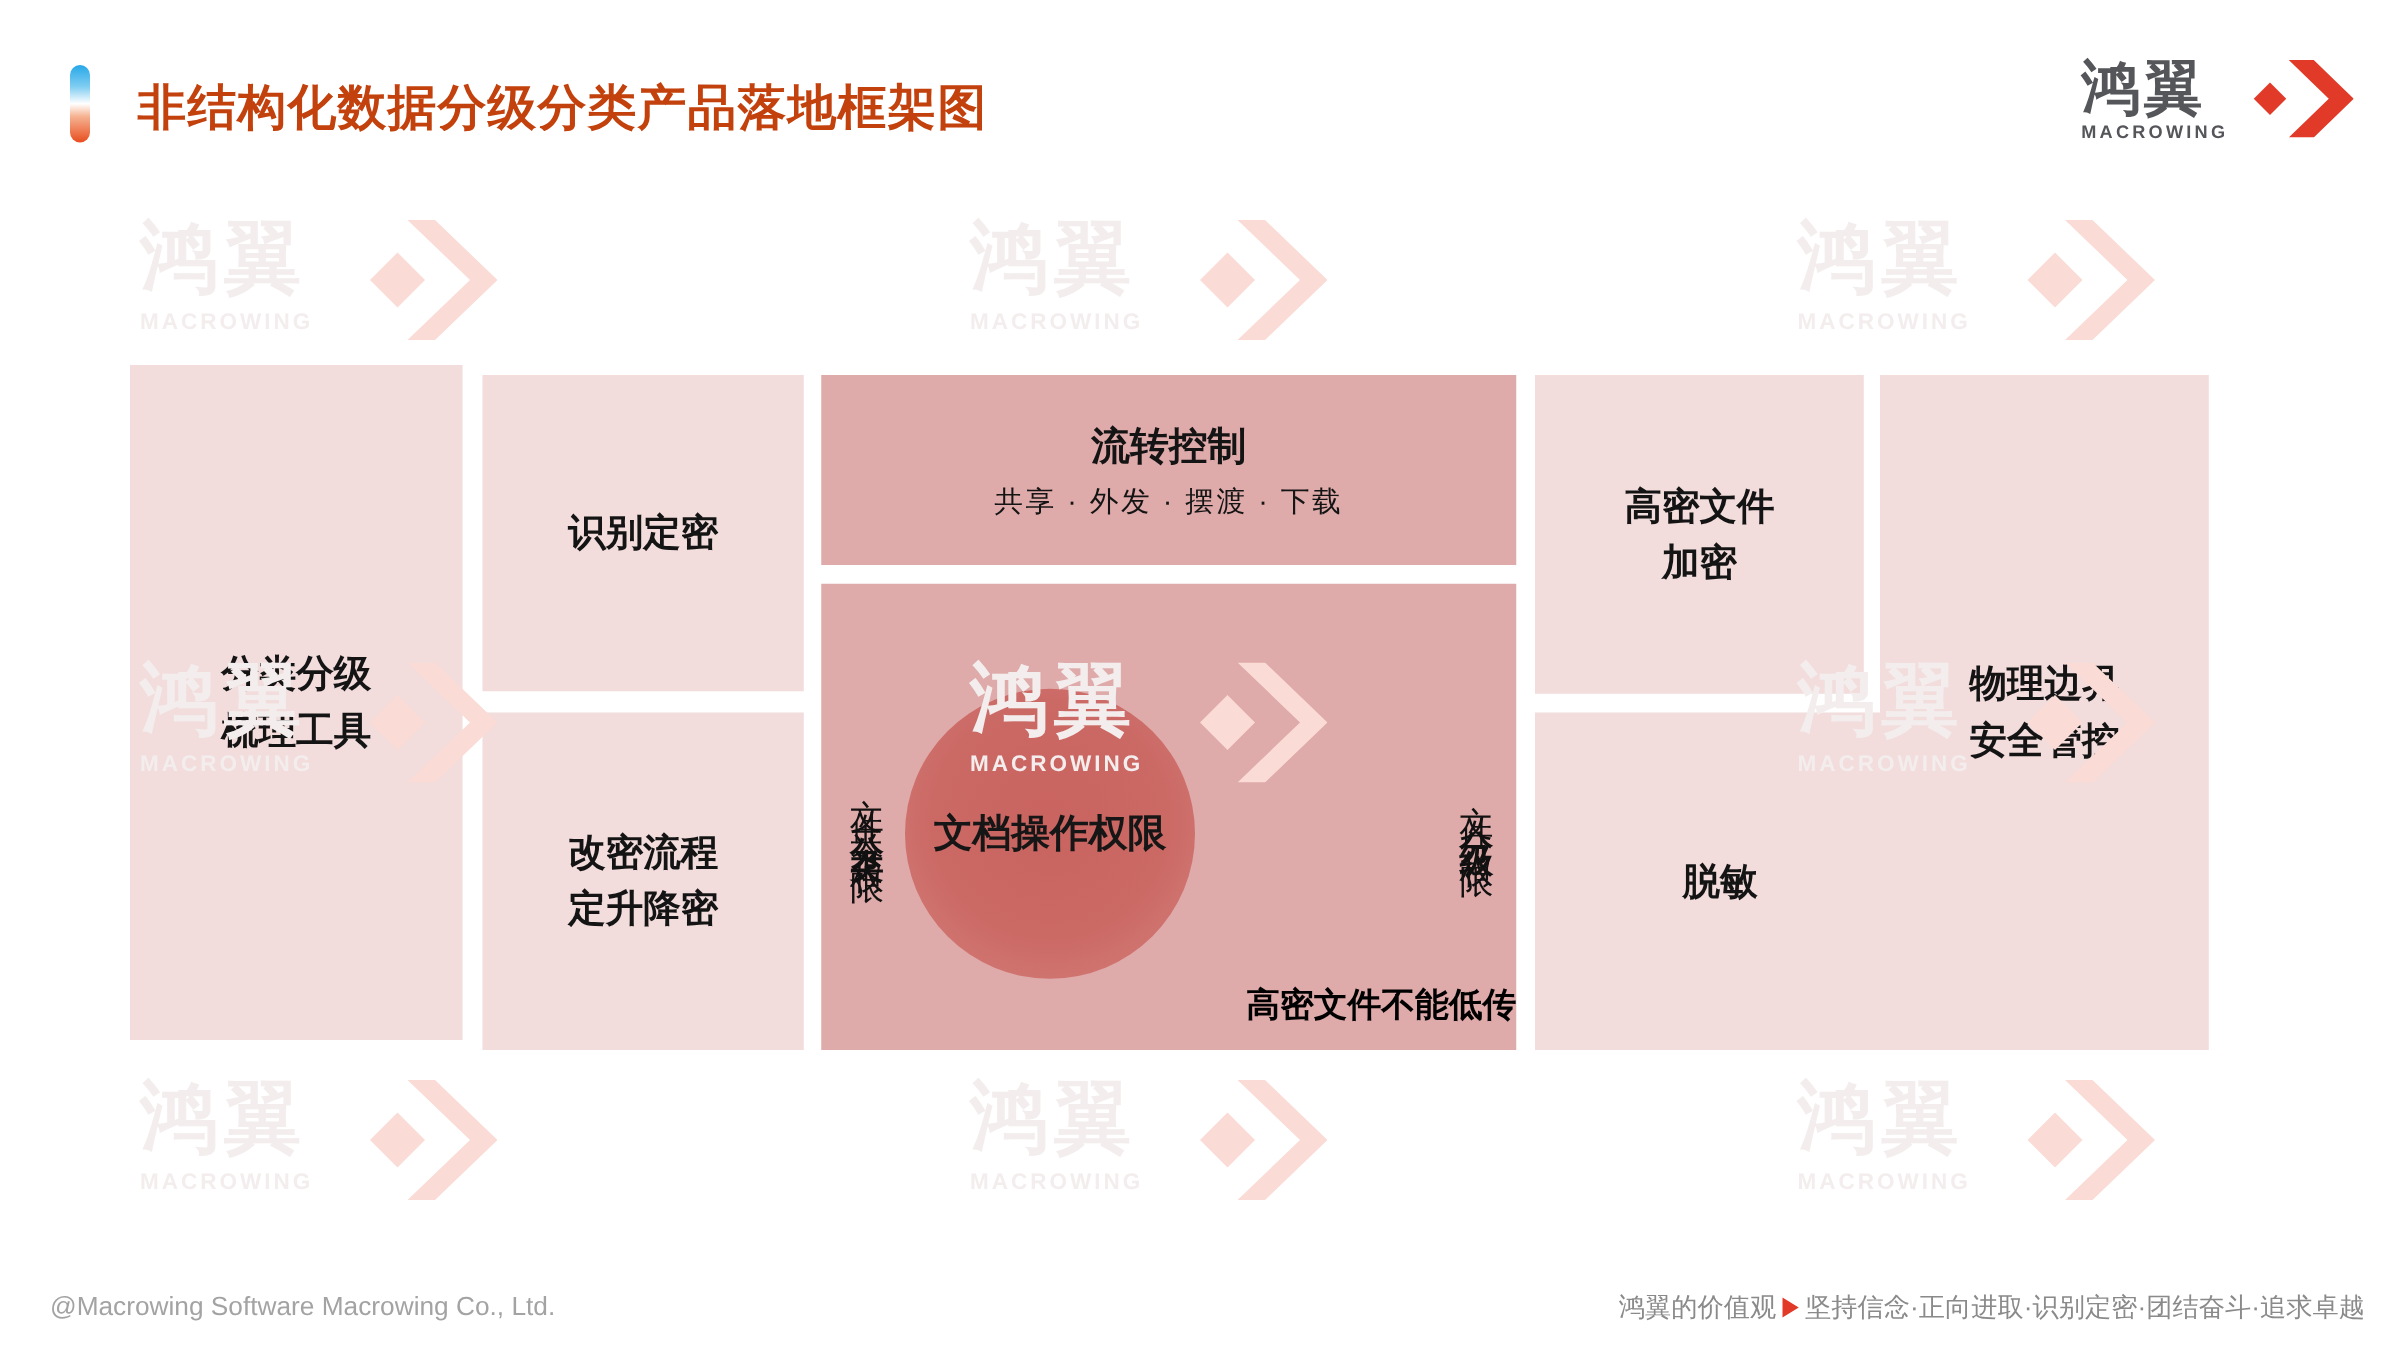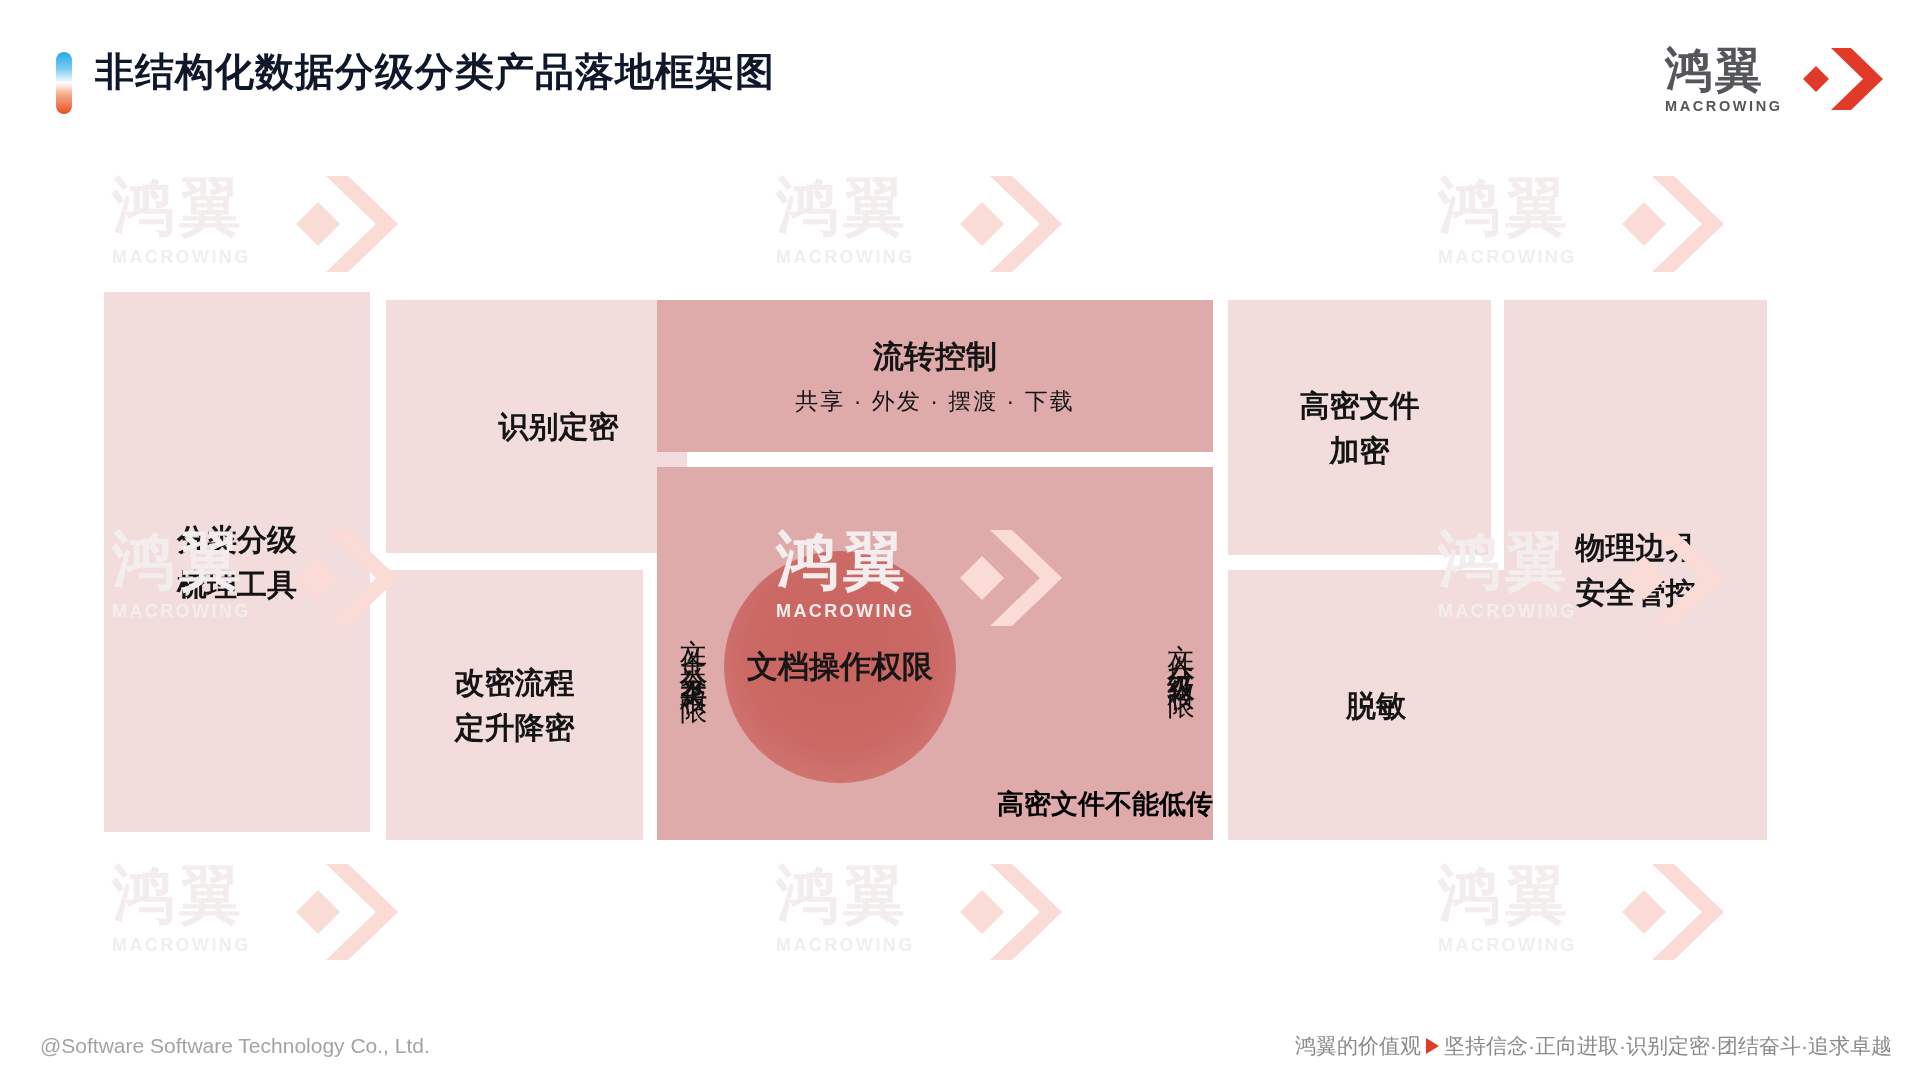--- a/index.html
+++ b/index.html
@@ -2,43 +2,43 @@
 <html><head>
 <meta charset="utf-8">
 <style>
   html,body{margin:0;padding:0;background:#ffffff;}
   .stage{position:relative;width:1920px;height:1080px;background:#ffffff;overflow:hidden;
          font-family:"Liberation Sans",sans-serif;}
 
   
   .title-pill{position:absolute;left:56px;top:52px;width:16px;height:62px;border-radius:9px;
     background:linear-gradient(180deg,#27a8e8 0%,#7fcdf1 28%,#ffffff 50%,#f6b493 66%,#e84d1f 100%);}
-  .page-title{position:absolute;left:94px;top:48px;margin:1px;font-size:39px;font-weight:700;
-    color:#0f172a;letter-spacing:1px;line-height:1.2;}
+  .page-title{position:absolute;left:94px;top:48px;margin:16px;font-size:39px;font-weight:700;
+    color:#c2410c;letter-spacing:1px;line-height:1.2;}
   .logo{position:absolute;left:1665px;top:46px;display:flex;align-items:flex-start;}
   .logo-cjk{font-size:47px;font-weight:800;color:#55565a;line-height:1;letter-spacing:3px;}
   .logo-latin{font-size:14.5px;font-weight:700;letter-spacing:2.6px;color:#55565a;margin-top:5px;}
   .logo-mark{margin-left:16px;margin-top:2px;}
 
   
   #watermark-layer{position:absolute;inset:0;pointer-events:none;z-index:5;}
   .wm{position:absolute;width:300px;height:96px;mix-blend-mode:multiply;}
   .wm-cjk{position:absolute;left:0;top:0;font-size:62px;font-weight:800;color:#f3eeed;
     letter-spacing:5px;line-height:1;white-space:nowrap;}
   .wm-latin{position:absolute;left:0;top:71px;font-size:18px;font-weight:700;
     letter-spacing:2.4px;color:#f3eeed;white-space:nowrap;}
   .wm-mark{position:absolute;left:160px;top:0;}
 
   
   .box{position:absolute;background:#f2dcdc;display:flex;flex-direction:column;align-items:center;
     justify-content:center;text-align:center;color:#141414;font-weight:600;font-size:30px;
     line-height:1.5;z-index:1;}
   .box-medium{background:#dfaaaa;}
   #box-classify{left:104px;top:292px;width:266px;height:540px;}
-  #box-identify{left:386px;top:300px;width:257px;height:253px;padding-left:44px;}
+  #box-identify{left:386px;top:300px;width:257px;height:253px;}
   #box-change{left:386px;top:570px;width:257px;height:270px;}
   #box-flow{left:657px;top:300px;width:556px;height:152px;}
   .flow-title{font-size:31px;font-weight:700;margin-bottom:4px;}
   .flow-sub{font-size:23px;font-weight:500;letter-spacing:2px;}
   #box-central{left:657px;top:467px;width:556px;height:373px;justify-content:flex-start;}
   #box-encrypt{left:1228px;top:300px;width:263px;height:255px;}
   #box-desensitize{left:1228px;top:570px;width:296px;height:270px;}
   #box-physical{left:1504px;top:300px;width:263px;height:540px;}
 
   
@@ -195,20 +195,20 @@
 
   <div class="box" id="box-desensitize">
     <span>脱敏</span>
   </div>
 
   <div class="box" id="box-physical">
     <span>物理边界</span>
     <span>安全管控</span>
   </div>
 
-  <div class="footer-copy">@Software Software Technology Co., Ltd.</div>
+  <div class="footer-copy">@Macrowing Software Macrowing Co., Ltd.</div>
   <div class="footer-values">
     <span>鸿翼的价值观</span>
     <span class="tri-icon"></span>
     <span>坚持信念·正向进取·识别定密·团结奋斗·追求卓越</span>
   </div>
 
 </div>
 
 </body></html>

